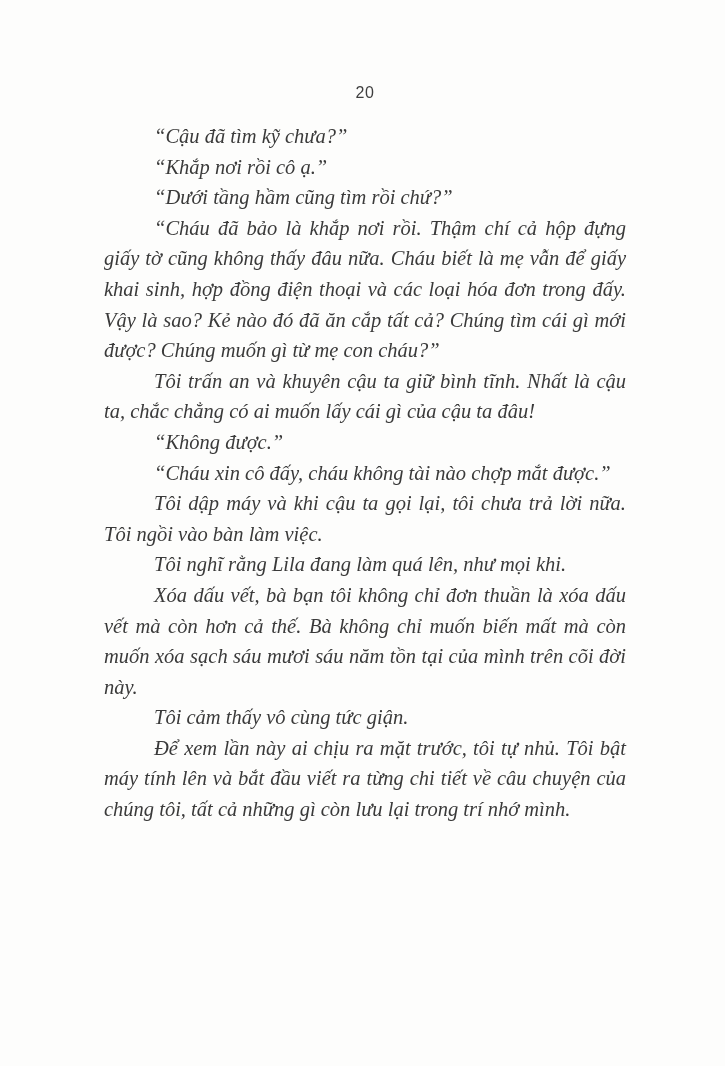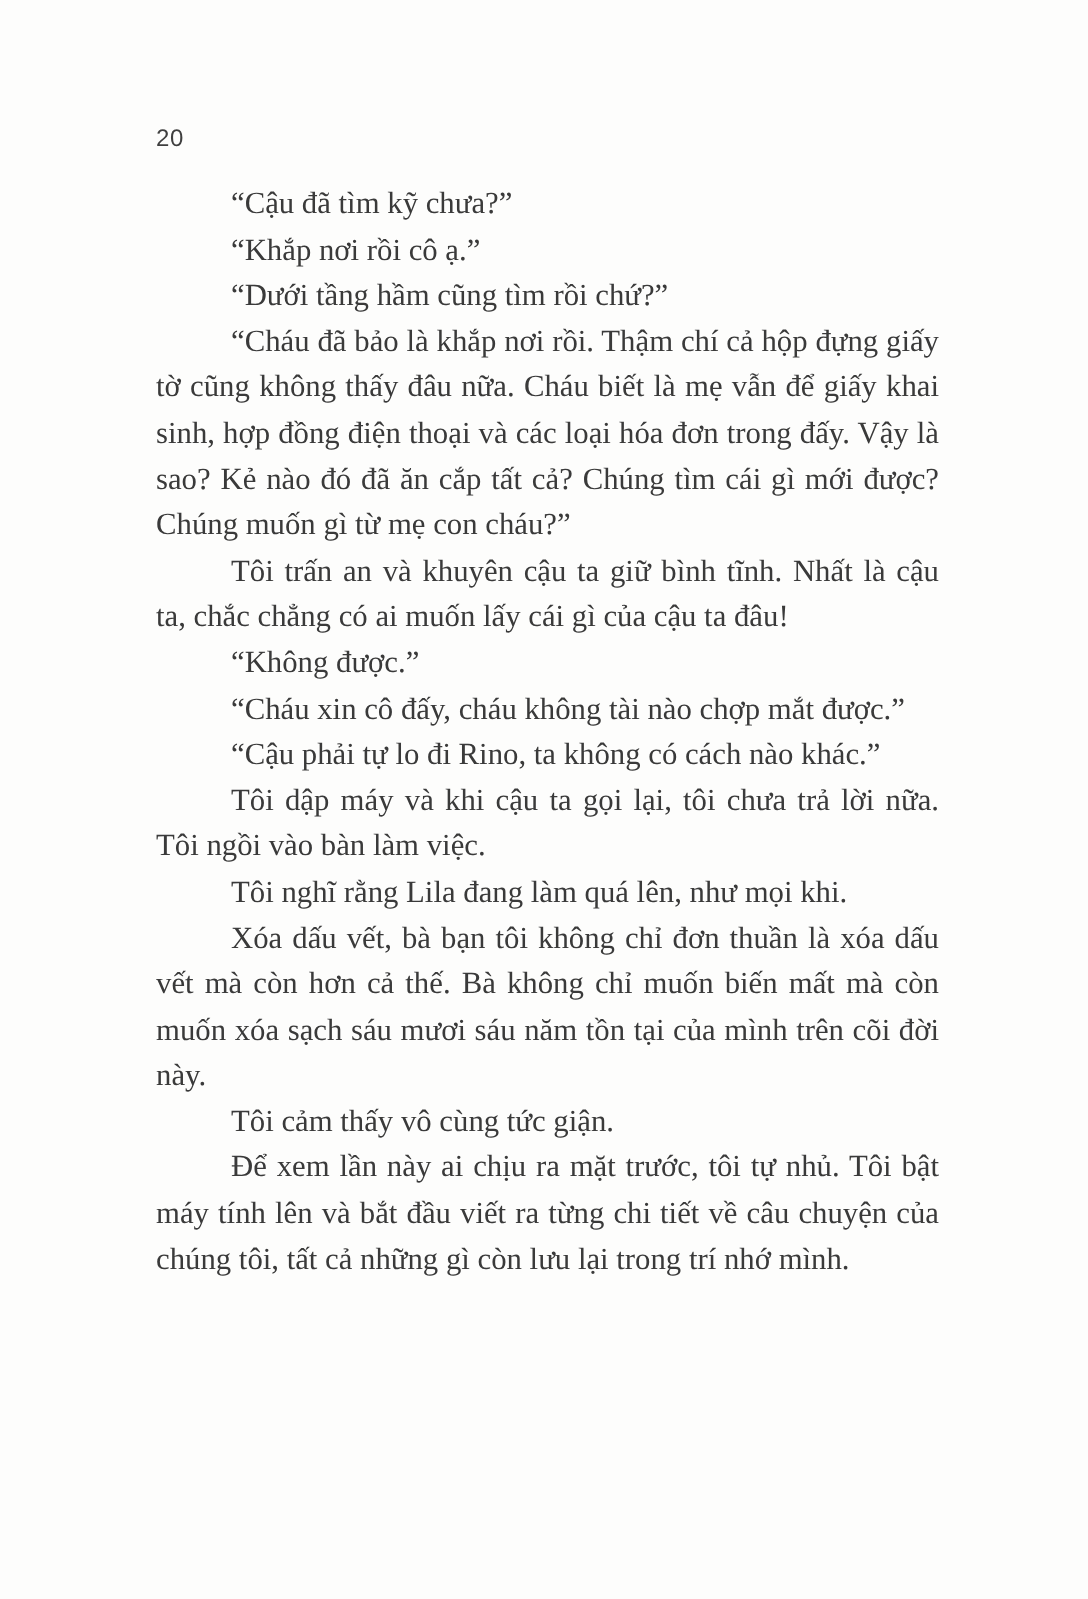--- a/index.html
+++ b/index.html
@@ -17,20 +17,21 @@
     overflow: hidden;
   }
   .header {
     position: absolute;
     top: 84px;
     left: 104px;
     width: 522px;
     display: flex;
     justify-content: space-between;
     align-items: center;
+    flex-direction: column;
   }
   .page-number {
     font-family: "Liberation Sans", "DejaVu Sans", sans-serif;
     font-size: 16px;
     color: #3f3f3f;
     letter-spacing: 0.5px;
   }
   .running-head {
     font-family: "Liberation Serif", "DejaVu Serif", serif;
     font-style: italic;
@@ -46,38 +47,38 @@
     width: 522px;
     font-size: 20.5px;
     line-height: 30.6px;
     text-align: justify;
     text-justify: inter-word;
   }
   .text-block p {
     margin: 0;
     padding: 0;
     text-indent: 50px;
+    font-style: italic;
   }
 </style>
 </head>
 <body>
 
 <div class="page">
   <div class="header">
     <span class="page-number">20</span>
   </div>
 
   <div class="text-block">
     <p>“Cậu đã tìm kỹ chưa?”</p>
     <p>“Khắp nơi rồi cô ạ.”</p>
     <p>“Dưới tầng hầm cũng tìm rồi chứ?”</p>
     <p>“Cháu đã bảo là khắp nơi rồi. Thậm chí cả hộp đựng giấy tờ cũng không thấy đâu nữa. Cháu biết là mẹ vẫn để giấy khai sinh, hợp đồng điện thoại và các loại hóa đơn trong đấy. Vậy là sao? Kẻ nào đó đã ăn cắp tất cả? Chúng tìm cái gì mới được? Chúng muốn gì từ mẹ con cháu?”</p>
     <p>Tôi trấn an và khuyên cậu ta giữ bình tĩnh. Nhất là cậu ta, chắc chẳng có ai muốn lấy cái gì của cậu ta đâu!</p>
     <p>“Không được.”</p>
     <p>“Cháu xin cô đấy, cháu không tài nào chợp mắt được.”</p>
-    <p>“Cậu phải tự lo đi Rino, ta không có cách nào khác.”</p>
     <p>Tôi dập máy và khi cậu ta gọi lại, tôi chưa trả lời nữa. Tôi ngồi vào bàn làm việc.</p>
     <p>Tôi nghĩ rằng Lila đang làm quá lên, như mọi khi.</p>
     <p>Xóa dấu vết, bà bạn tôi không chỉ đơn thuần là xóa dấu vết mà còn hơn cả thế. Bà không chỉ muốn biến mất mà còn muốn xóa sạch sáu mươi sáu năm tồn tại của mình trên cõi đời này.</p>
     <p>Tôi cảm thấy vô cùng tức giận.</p>
     <p>Để xem lần này ai chịu ra mặt trước, tôi tự nhủ. Tôi bật máy tính lên và bắt đầu viết ra từng chi tiết về câu chuyện của chúng tôi, tất cả những gì còn lưu lại trong trí nhớ mình.</p>
   </div>
 </div>
 
 </body></html>

